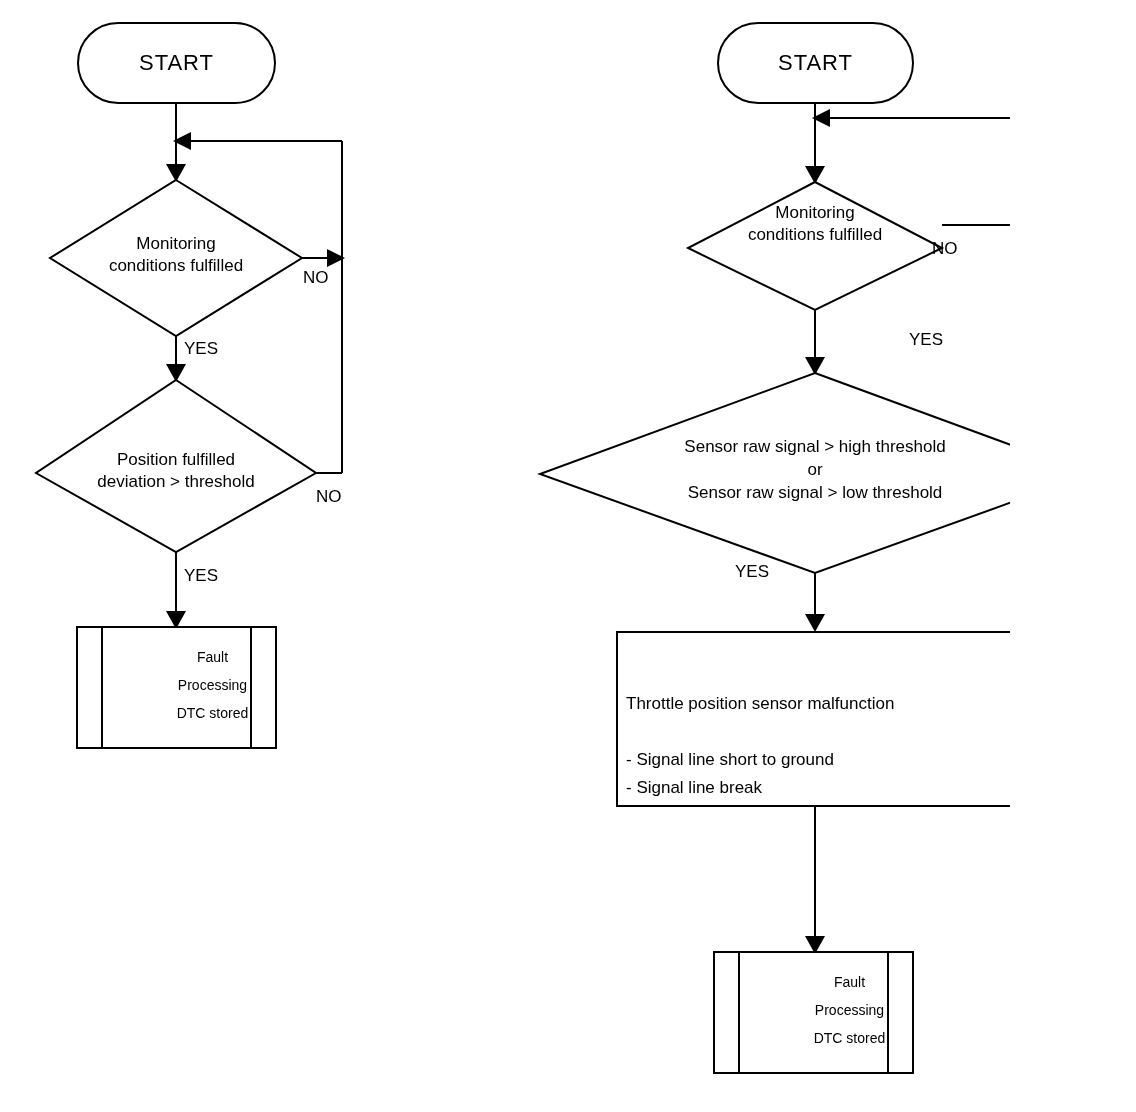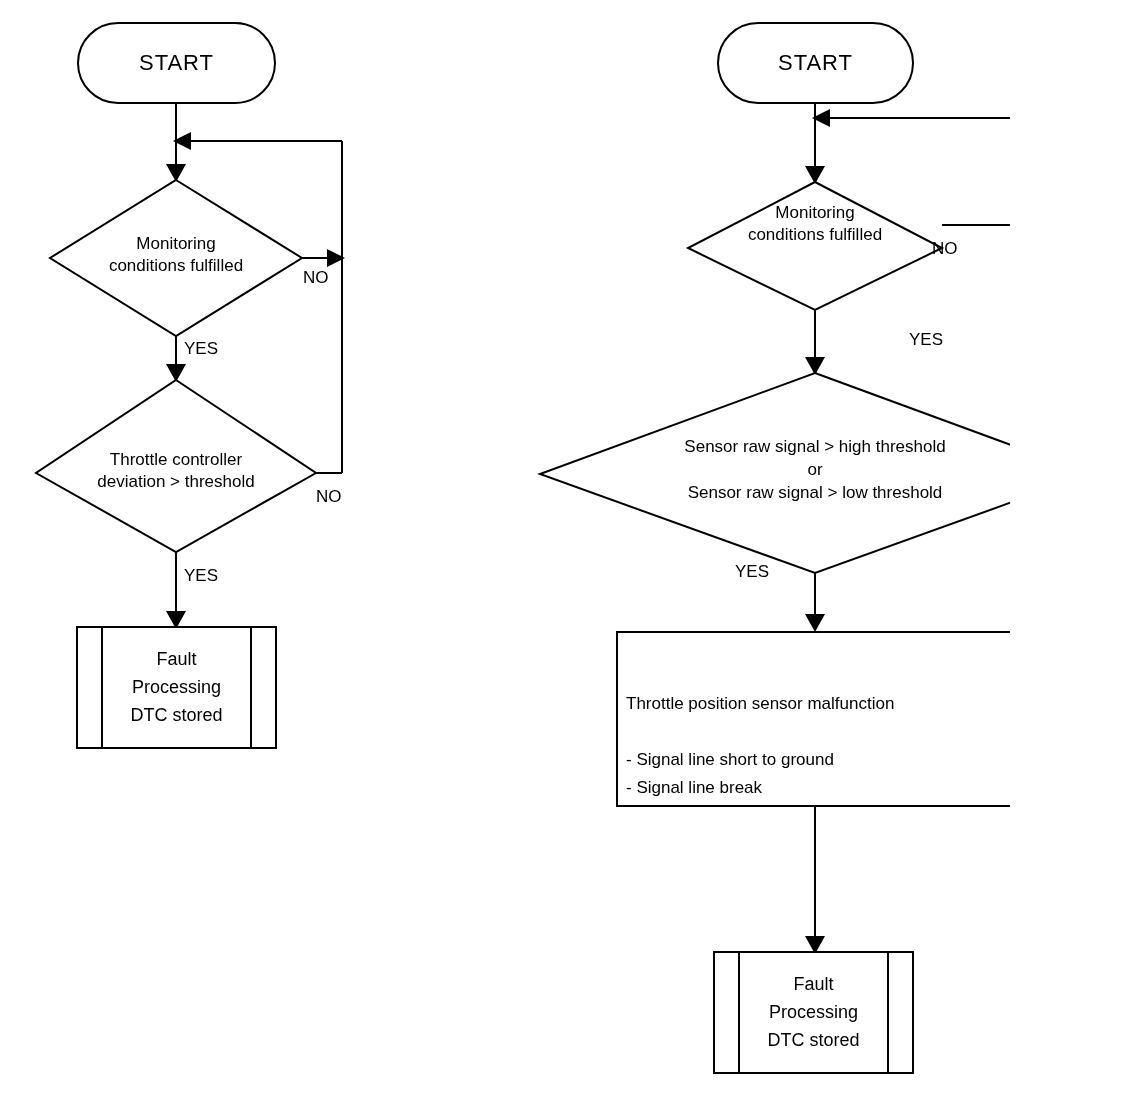--- a/index.html
+++ b/index.html
@@ -56,21 +56,22 @@
     font-size: 22px;
     letter-spacing: 1px;
   }
   .t-diamond {
     font-size: 17px;
   }
   .t-branch {
     font-size: 17px;
   }
   .t-box {
-    font-size: 18px;
+    font-size: 14px;
+    padding-left: 36px;
   }
   .t-boxlist {
     font-size: 17px;
     margin-top: 32px;
   }
 </style>
 </head>
 <body>
 
 <div id="canvas">
@@ -144,21 +145,21 @@
   </svg>
 
   <div class="lbl lbl-center t-start" style="left:78px; top:50px; width:197px;">START</div>
 
   <div class="lbl lbl-center t-diamond" style="left:76px; top:234px; width:200px;">Monitoring</div>
   <div class="lbl lbl-center t-diamond" style="left:56px; top:256px; width:240px;">conditions fulfilled</div>
 
   <div class="lbl lbl-left t-branch" style="left:303px; top:268px;">NO</div>
   <div class="lbl lbl-left t-branch" style="left:184px; top:339px;">YES</div>
 
-  <div class="lbl lbl-center t-diamond" style="left:66px; top:450px; width:220px;">Throttle controller</div>
+  <div class="lbl lbl-center t-diamond" style="left:66px; top:450px; width:220px;">Position fulfilled</div>
   <div class="lbl lbl-center t-diamond" style="left:51px; top:472px; width:250px;">deviation &gt; threshold</div>
 
   <div class="lbl lbl-left t-branch" style="left:316px; top:487px;">NO</div>
   <div class="lbl lbl-left t-branch" style="left:184px; top:566px;">YES</div>
 
   <div class="lbl lbl-center t-box" style="left:102px; top:649px; width:149px;">Fault</div>
   <div class="lbl lbl-center t-box" style="left:102px; top:677px; width:149px;">Processing</div>
   <div class="lbl lbl-center t-box" style="left:102px; top:705px; width:149px;">DTC stored</div>
 
   <div class="lbl lbl-center t-start" style="left:718px; top:50px; width:195px;">START</div>

